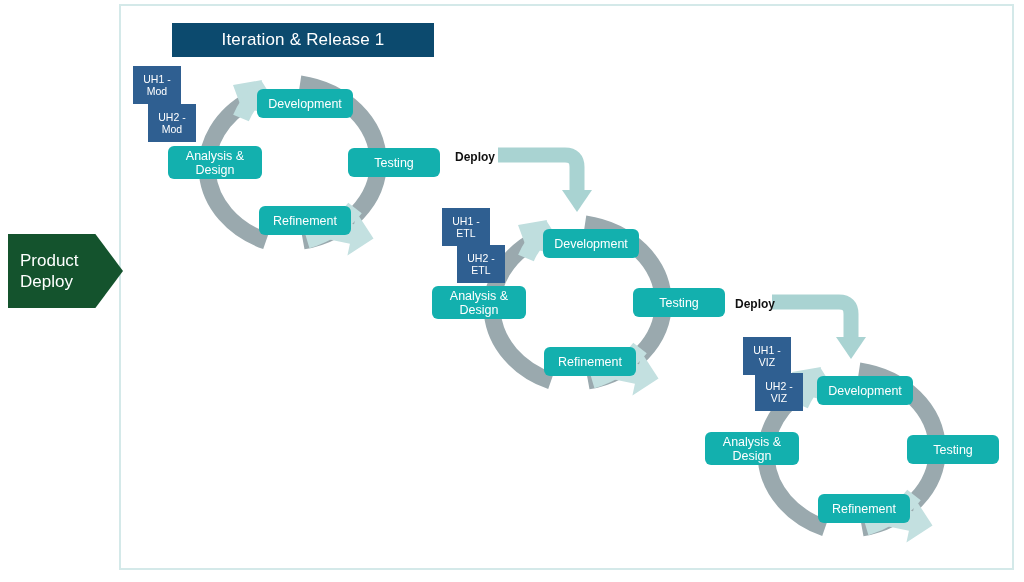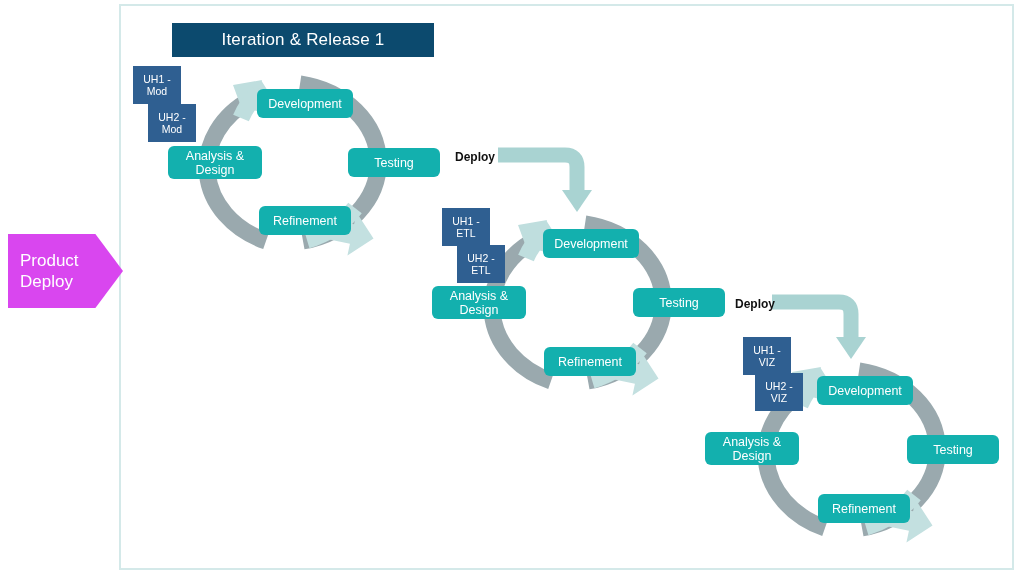--- a/index.html
+++ b/index.html
@@ -57,21 +57,21 @@
     display:flex;align-items:center;justify-content:center;
     text-align:center;
     box-sizing:border-box;
     z-index:7;
   }
   
   .backlog{
     position:absolute;
     left:8px;top:234px;
     width:115px;height:74px;
-    background:#d946ef;
+    background:#14532d;
     color:#ffffff;
     font-size:17px;line-height:21px;
     display:flex;align-items:center;
     padding-left:12px;
     box-sizing:border-box;
     -webkit-clip-path:polygon(0 0, 76% 0, 100% 50%, 76% 100%, 0 100%);
     clip-path:polygon(0 0, 76% 0, 100% 50%, 76% 100%, 0 100%);
     z-index:9;
   }
   

